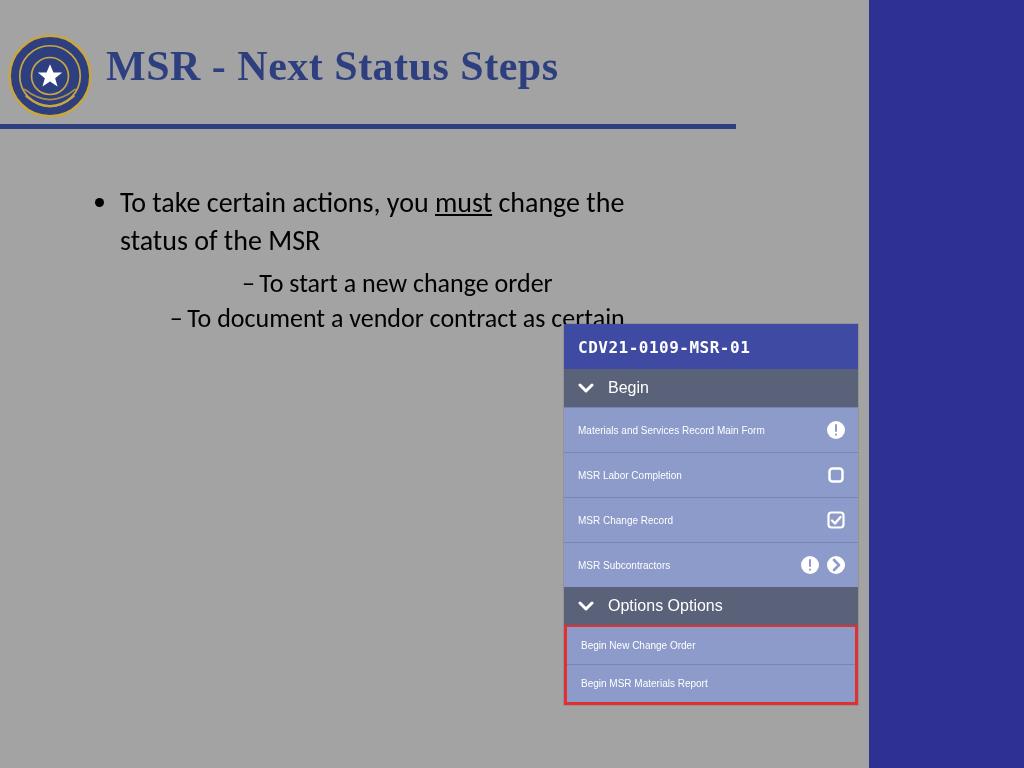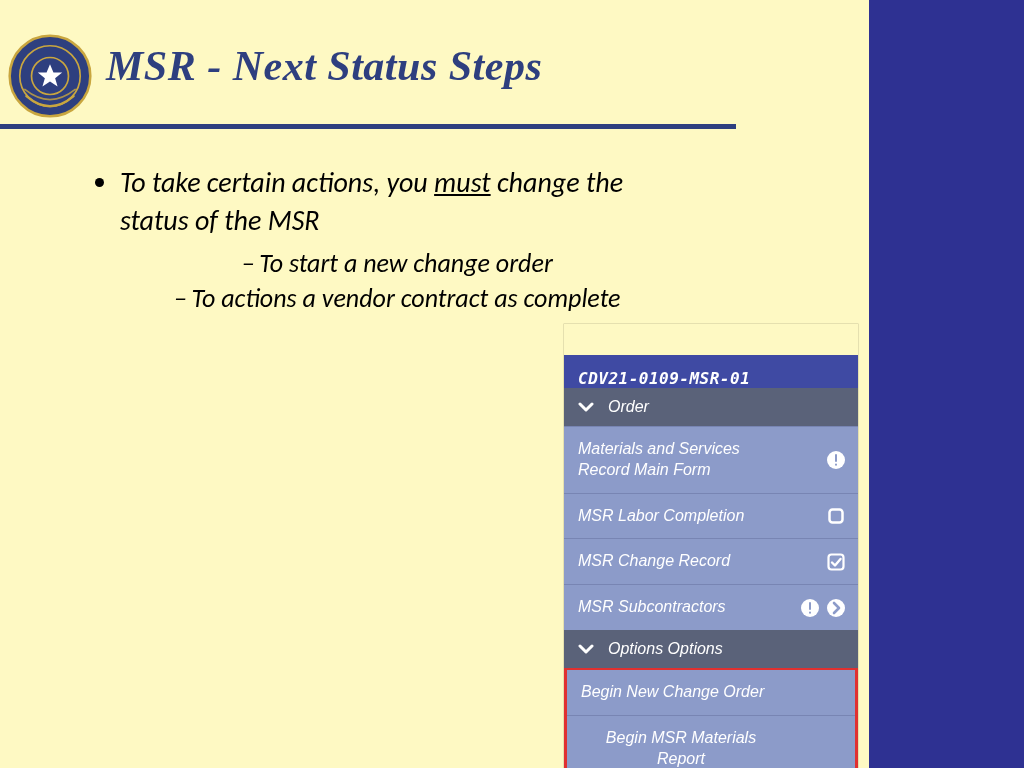--- a/index.html
+++ b/index.html
@@ -2,22 +2,21 @@
 <html><head>
 <meta charset="utf-8">
 <style>
   * { box-sizing: border-box; margin: 0; padding: 0; }
   html, body { width: 1024px; height: 768px; overflow: hidden; font-family: Calibri, Arial, sans-serif; background: #fff; }
 
   .slide {
     position: relative;
     width: 1024px;
     height: 768px;
-    background: #fef9c3;
-    font-style: italic;
+    background: #a3a3a3;
   }
 
   .right-bar {
     position: absolute;
     top: 0; right: 0; bottom: 0;
     width: 155px;
     background: #2e3192;
   }
 
   .seal {
@@ -49,58 +48,57 @@
     width: 570px;
     font-size: 28px;
     color: #000;
     line-height: 1.35;
   }
   .content ul { list-style: disc; padding-left: 28px; }
   .content ul ul { list-style: none; padding-left: 30px; font-size: 26px; margin-top: 6px; text-align: center; }
   .content ul ul li::before { content: "–"; display: inline-block; width: 22px; margin-left: -22px; }
   .content .must { text-decoration: underline; }
   .content li { margin-left: 18px; }
-  .content li.outer { margin-bottom: 4px; }
+  .content li.outer { margin-bottom: 4px; margin-top: 20px; }
 
   
   .panel {
     position: absolute;
     left: 564px; top: 324px;
     width: 294px;
     font-family: "Segoe UI", Arial, sans-serif;
     font-size: 14px;
     color: #ffffff;
     box-shadow: 0 0 0 0.5px rgba(0,0,0,0.2);
   }
   .panel-header {
     background: #3f4aa3;
-    padding: 14px 12px 0 14px;
+    padding: 14px 12px 12px 14px;
     font-weight: 600;
     font-size: 16px;
     letter-spacing: 0.5px;
     font-family: Consolas, monospace;
-    margin-top: 31px;
   }
   .panel-section {
     background: #5a6279;
     padding: 10px 12px 10px 14px;
     display: flex;
     align-items: center;
     gap: 14px;
     font-size: 16px;
   }
   .panel-section .chev { width: 16px; height: 16px; }
   .panel-item {
     background: #8c9bc9;
     padding: 12px 12px 12px 14px;
     display: flex;
     align-items: center;
     justify-content: space-between;
     border-top: 1px solid #7885b3;
-    font-size: 16px;
+    font-size: 10px;
     font-weight: 400;
     gap: 10px;
   }
   .panel-item:first-of-type { border-top: none; }
   .panel-item .label { max-width: 200px; line-height: 1.3; }
   .panel-item .icons { display: flex; gap: 6px; align-items: center; }
   .ico { width: 20px; height: 20px; display: inline-flex; align-items: center; justify-content: center; }
 
   .status-group {
     border: 3px solid #e03030;
@@ -137,36 +135,36 @@
   <h1 class="title">MSR - Next Status Steps</h1>
 
   <div class="title-rule"></div>
 
   <div class="content">
     <ul>
       <li class="outer">
         <span>To take certain actions, you </span><span class="must">must</span><span> change the status of the MSR</span>
         <ul>
           <li>To start a new change order</li>
-          <li>To actions a vendor contract as complete</li>
+          <li>To document a vendor contract as certain</li>
         </ul>
       </li>
     </ul>
   </div>
 
   <div class="panel">
     <div class="panel-header">CDV21-0109-MSR-01</div>
 
     <div class="panel-section">
       <span class="chev">
         <svg viewBox="0 0 16 16" width="16" height="16">
             <path d="M2 5 L8 11 L14 5" fill="none" stroke="#fff" stroke-width="3" stroke-linecap="round" stroke-linejoin="round"></path>
           </svg>
       </span>
-      <span>Order</span>
+      <span>Begin</span>
     </div>
 
     <div class="panel-item">
       <span class="label">Materials and Services Record Main Form</span>
       <span class="icons">
         <span class="ico">
           <svg viewBox="0 0 20 20" width="20" height="20">
               <circle cx="10" cy="10" r="9" fill="#fff"></circle>
               <rect x="9" y="4" width="2" height="8" rx="1" fill="#8c9bc9"></rect>
               <rect x="9" y="13.5" width="2" height="2.2" rx="1" fill="#8c9bc9"></rect>

